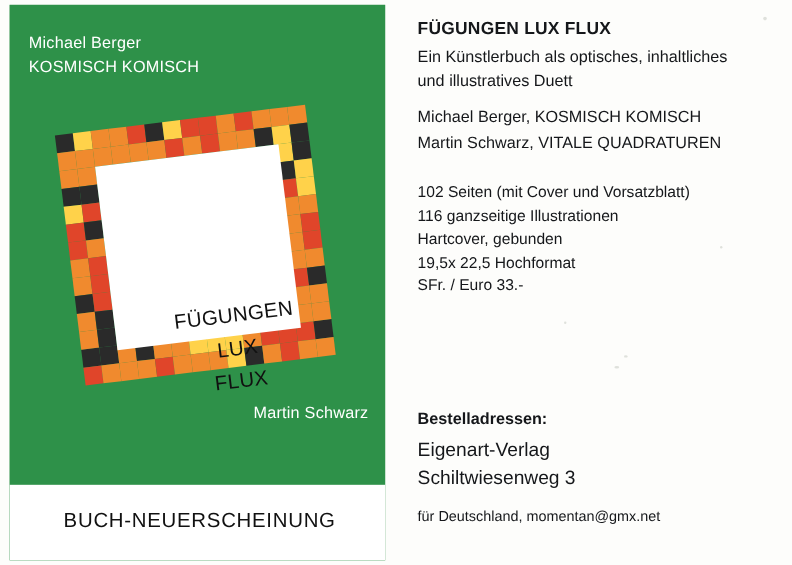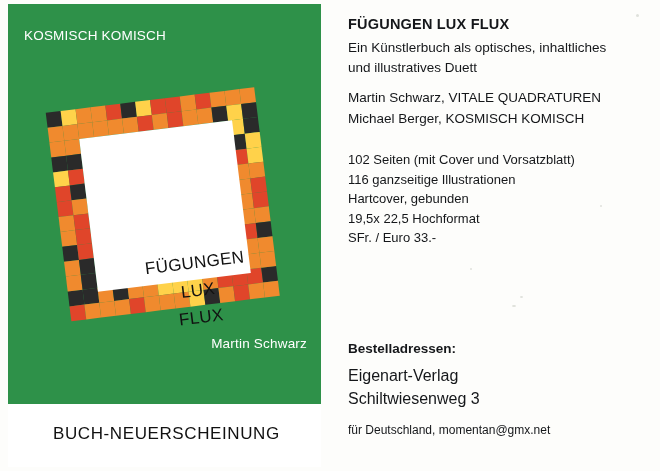--- a/index.html
+++ b/index.html
@@ -192,20 +192,21 @@
 </head>
 <body>
 
 <div id="page">
 
   <div id="cover">
     <div id="cover-green"></div>
     <div id="cover-white-band"></div>
 
     <div class="cover-top-text">
+      <span class="line">Michael Berger</span>
       <span class="line">KOSMISCH KOMISCH</span>
     </div>
 
     <div id="art-wrap">
       <div id="art">
 
       <div class="frame-band" style="left: 0px; top: 0px; flex-wrap: wrap; width: 210px; height: 30px;">
             <span class="cell" style="width: 15px; height: 15px; background: rgb(42, 42, 42);"></span>
             <span class="cell" style="width: 15px; height: 15px; background: rgb(255, 210, 74);"></span>
             <span class="cell" style="width: 15px; height: 15px; background: rgb(240, 138, 46);"></span>
@@ -327,22 +328,22 @@
 
   <div id="info">
     <div id="info-title">FÜGUNGEN LUX FLUX</div>
 
     <div id="info-sub">
       <span class="line">Ein Künstlerbuch als optisches, inhaltliches</span>
       <span class="line">und illustratives Duett</span>
     </div>
 
     <div id="info-authors">
+      <span class="line">Michael Berger, KOSMISCH KOMISCH</span>
       <span class="line">Martin Schwarz, VITALE QUADRATUREN</span>
-      <span class="line">Michael Berger, KOSMISCH KOMISCH</span>
     </div>
 
     <div id="info-specs">
       <span class="line">102 Seiten (mit Cover und Vorsatzblatt)</span>
       <span class="line">116 ganzseitige Illustrationen</span>
       <span class="line">Hartcover, gebunden</span>
       <span class="line">19,5x 22,5 Hochformat</span>
       <span class="line">SFr. / Euro  33.-</span>
     </div>
 

